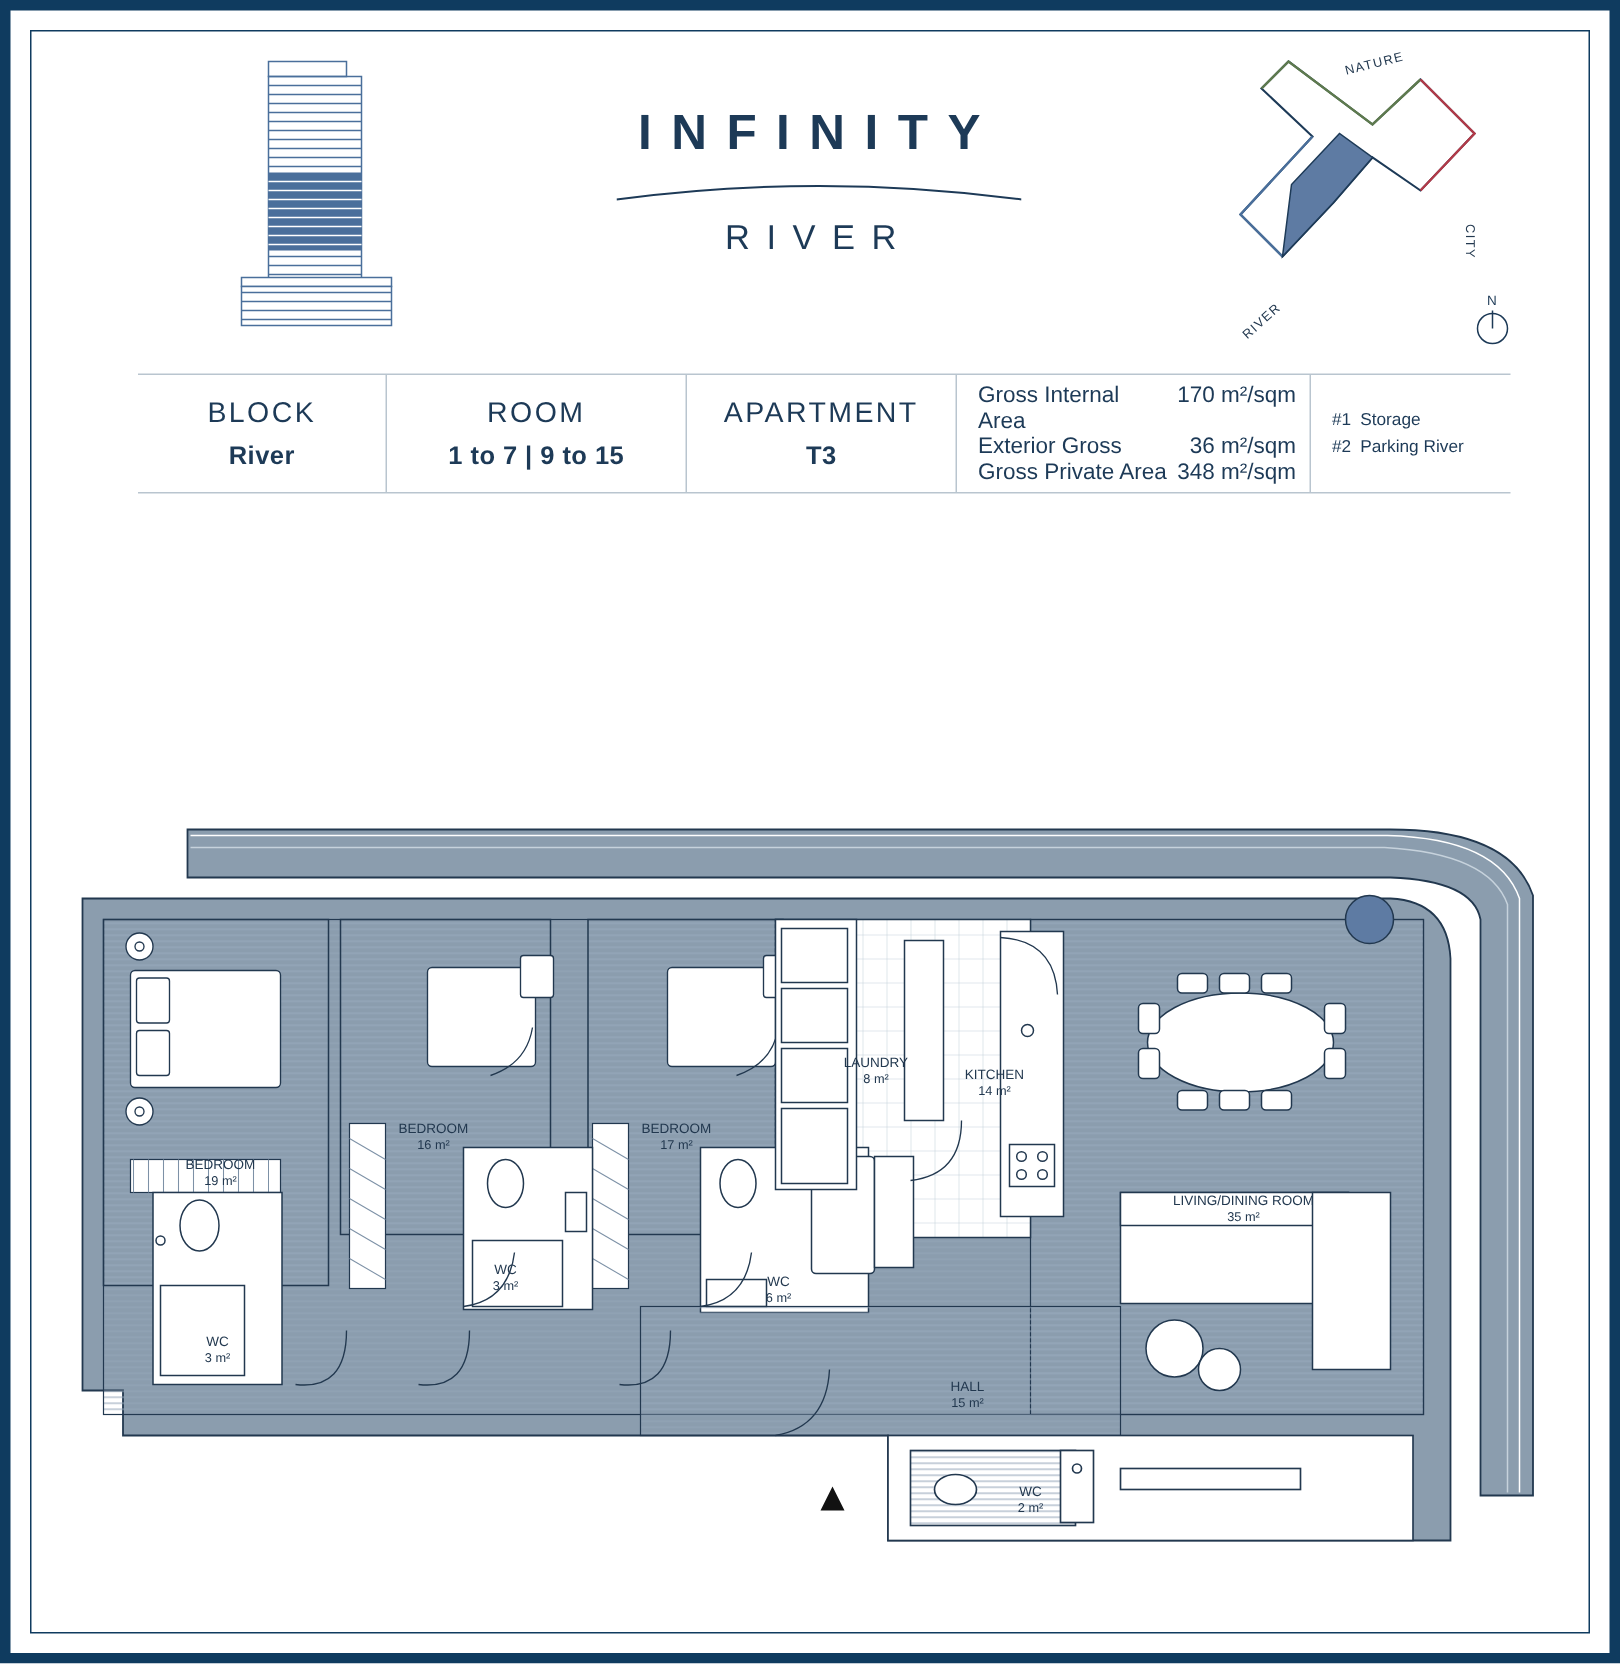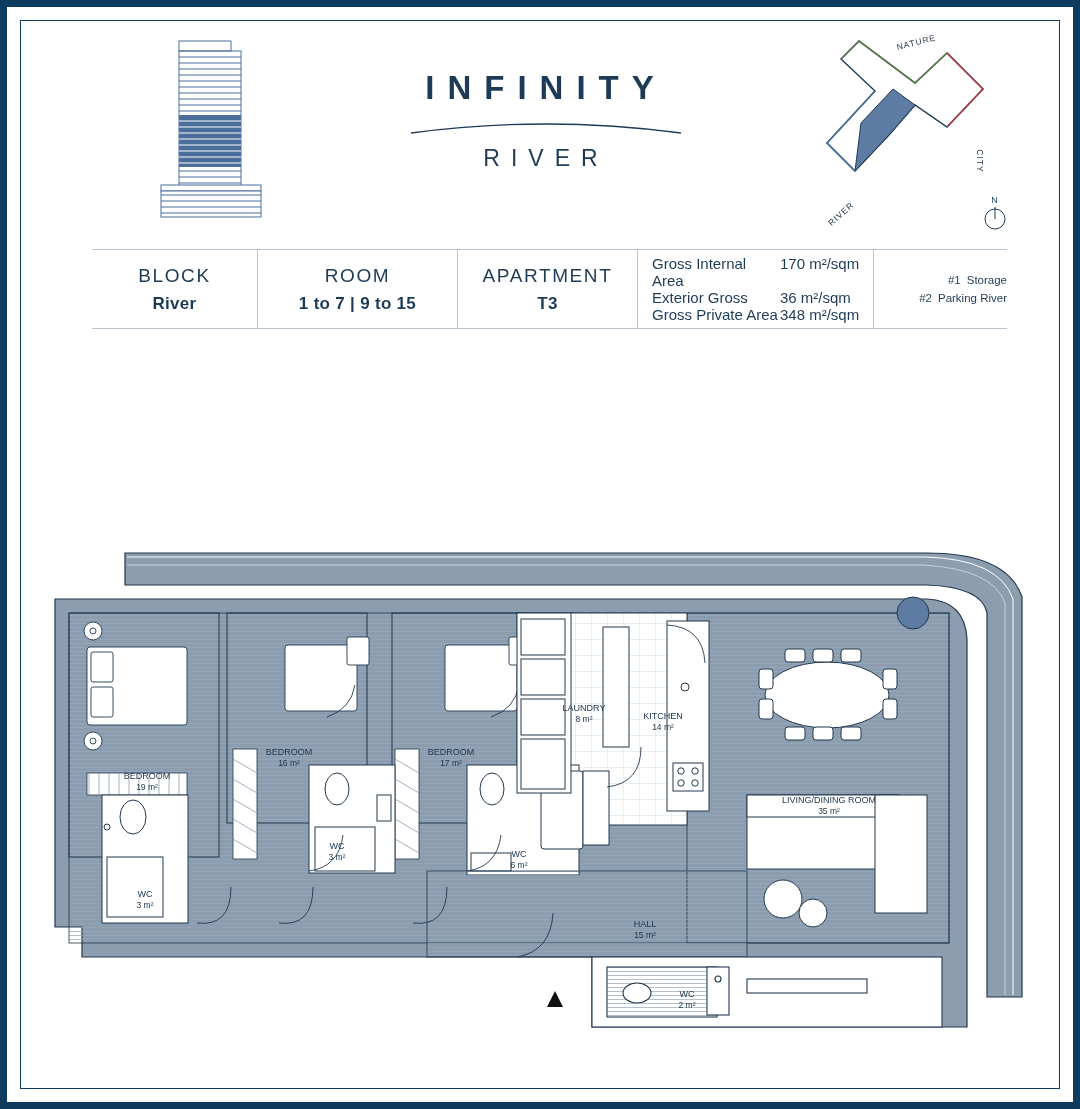--- a/index.html
+++ b/index.html
@@ -21,26 +21,26 @@
   .compass .n{font-size:9px;color:#1d3a57;letter-spacing:1px;}
 
   
   .infobar{position:absolute;left:85px;top:242px;width:915px;height:78px;border-top:1px solid #b9c5cf;border-bottom:1px solid #b9c5cf;display:flex;}
   .cell{box-sizing:border-box;display:flex;flex-direction:column;align-items:center;justify-content:center;height:78px;}
   .cell.sep{border-right:1px solid #b9c5cf;}
   .c-block{width:166px;}
   .c-floor{width:200px;}
   .c-apt{width:180px;}
   .c-areas{width:236px;align-items:flex-start;padding-left:14px;justify-content:center;}
-  .c-extras{width:133px;align-items:flex-end;padding-left:14px;justify-content:center;}
+  .c-extras{width:133px;align-items:flex-start;padding-left:14px;justify-content:center;}
   .lbl{font-size:19px;letter-spacing:1.6px;color:#1d3a57;font-weight:400;}
   .val{font-size:17px;font-weight:700;color:#1d3a57;margin-top:7px;letter-spacing:.3px;}
   .arow{display:flex;width:212px;font-size:15px;color:#1d3a57;line-height:17px;}
   .arow .an{flex:1;}
-  .arow .av{width:84px;text-align:left;font-weight:400;}
+  .arow .av{width:84px;text-align:right;font-weight:400;}
   .xrow{font-size:11.5px;color:#1d3a57;line-height:18px;}
   .xrow b{font-weight:400;margin-right:6px;}
 
   
   #plan{position:absolute;left:40px;top:520px;width:1000px;height:530px;}
   #plan svg{display:block;}
   .rl{font-size:8.5px;fill:#22384f;text-anchor:middle;font-family:"Liberation Sans",sans-serif;}
   .rl.big{font-size:9px;}
 </style>
 </head>

